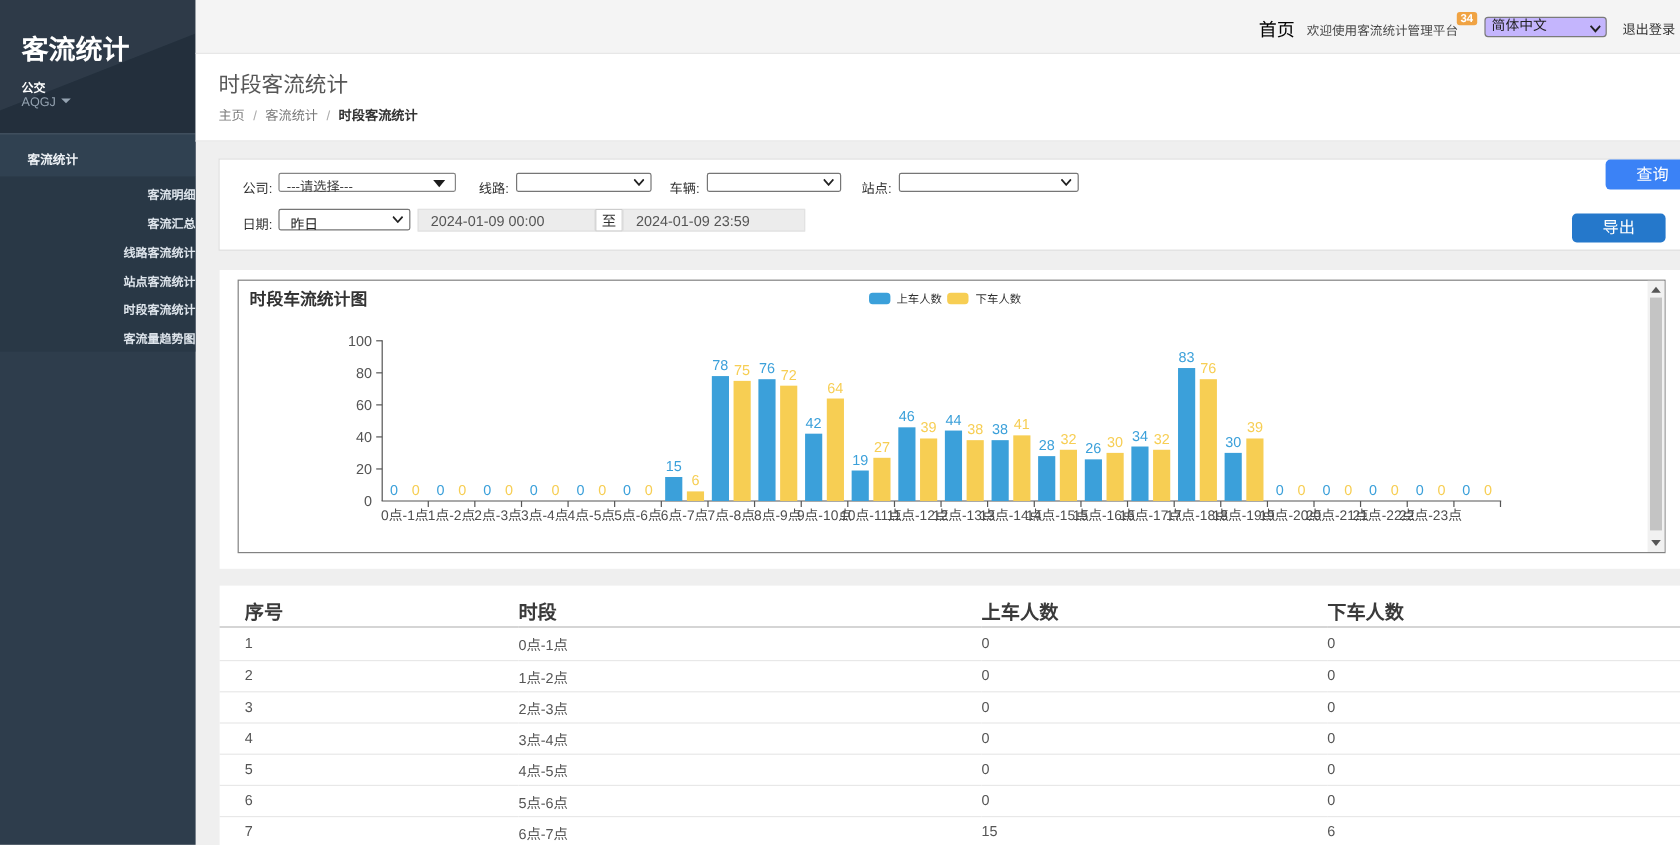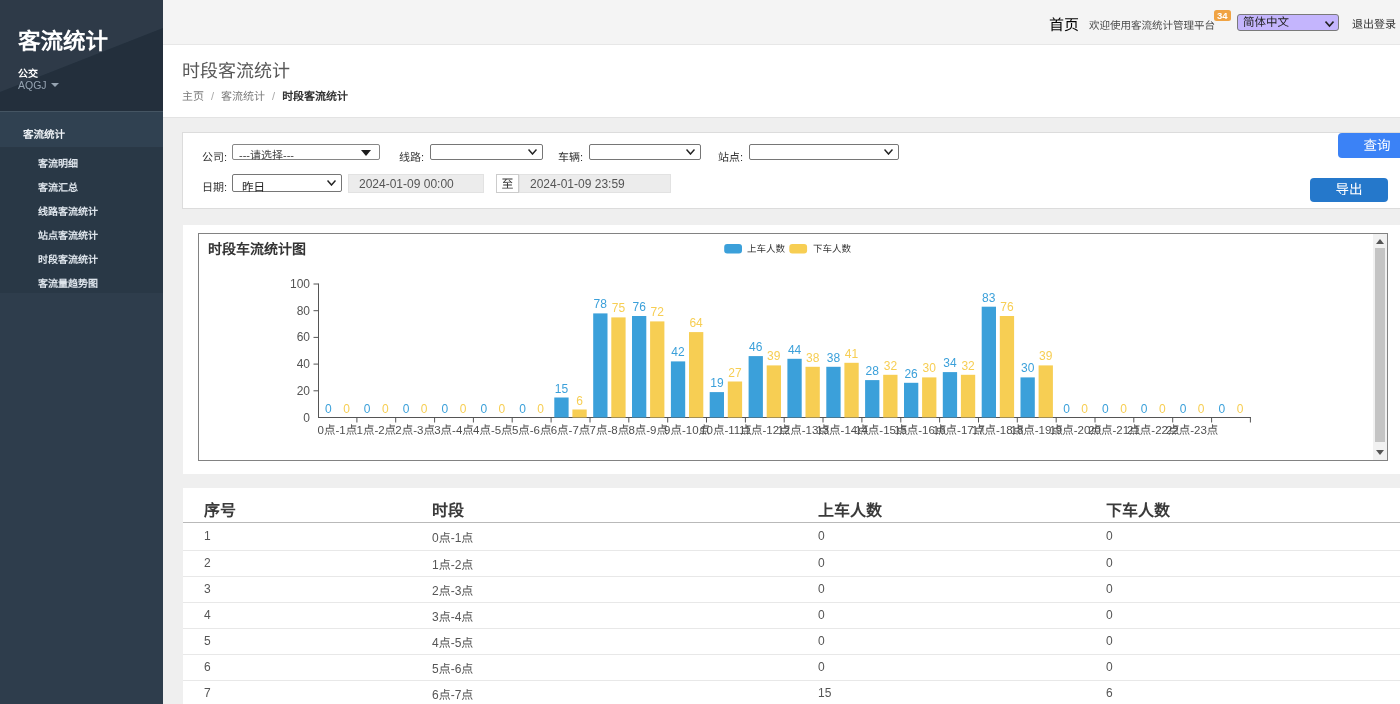--- a/index.html
+++ b/index.html
@@ -7,21 +7,21 @@
 
 #sidebar{position:absolute;left:0;top:0;width:163px;height:704px;background:#2e3d4c;overflow:hidden;}
 #sidebar .facets{position:absolute;left:0;top:0;}
 #sb-title{position:absolute;left:18px;top:23px;font-size:22.5px;font-weight:bold;color:#fff;letter-spacing:0;}
 #sb-sub1{position:absolute;left:18px;top:65px;font-size:10px;font-weight:bold;color:#fff;}
 #sb-sub2{position:absolute;left:18px;top:79px;font-size:10.5px;color:#95a3b1;}
 #sb-sub2 .caret{display:inline-block;width:0;height:0;border-left:4px solid transparent;border-right:4px solid transparent;border-top:4px solid #95a3b1;margin-left:4px;vertical-align:2px;}
 .sb-head{position:absolute;left:0;width:163px;font-size:10.5px;font-weight:bold;color:#edf1f5;line-height:36px;padding-left:23px;}
 #mh1{top:111px;height:37px;line-height:44px;background:#304151;border-top:1px solid rgba(255,255,255,0.10);border-bottom:1px solid rgba(0,0,0,0.12);}
 #submenu{position:absolute;left:0;top:148px;width:163px;height:145px;background:#293846;padding-top:4px;}
-#submenu div{height:24px;line-height:24px;padding-left:38px;font-size:10px;font-weight:bold;color:#dde4eb;}
+#submenu div{height:24px;line-height:24px;font-size:10px;font-weight:bold;color:#dde4eb;text-align:right;}
 #mh2{top:293px;height:35px;line-height:37px;border-bottom:1px solid rgba(255,255,255,0.04);}
 #mh3{top:328px;height:36px;line-height:40px;border-bottom:1px solid rgba(255,255,255,0.04);}
 
 #topbar{position:absolute;left:163px;top:0;width:1237px;height:45px;background:#f4f4f4;border-bottom:1px solid #e7e7e7;}
 #tb-home{position:absolute;left:886px;top:13px;font-size:15px;color:#000000;white-space:nowrap;}
 #tb-welcome{position:absolute;left:926px;top:16.5px;font-size:10.5px;color:#4a4a4a;white-space:nowrap;}
 #tb-badge{position:absolute;left:1051px;top:9.5px;background:#f0a343;color:#fff;font-size:9.5px;font-weight:bold;line-height:11.5px;padding:0 3px;border-radius:2.5px;}
 #tb-lang{position:absolute;left:1074px;top:14px;width:102px;height:16.5px;background:#c4b5fd;border:1px solid #7a7a7a;border-radius:3px;font-size:11.5px;color:#222;line-height:15px;padding-left:5px;}
 #tb-lang svg{position:absolute;right:4px;top:5px;}
 #tb-exit{position:absolute;left:1189px;top:15px;font-size:11px;color:#333;white-space:nowrap;}
@@ -38,21 +38,21 @@
 .fsel .chev{position:absolute;right:5px;top:50%;margin-top:-2.5px;}
 #sel-comp{left:49px;top:11px;width:148px;height:16px;border-color:#868686;}
 #sel-comp span{position:absolute;left:6px;top:1px;font-size:11px;color:#444;}
 #sel-comp .tri{position:absolute;right:8px;top:5px;width:0;height:0;border-left:5px solid transparent;border-right:5px solid transparent;border-top:6px solid #1c1c1c;}
 #sel-line{left:246.5px;top:11px;width:113px;height:15.5px;}
 #sel-veh{left:406px;top:11px;width:112px;height:15.5px;}
 #sel-stop{left:566px;top:11px;width:150px;height:15.5px;}
 #sel-date{left:49px;top:40.5px;width:110px;height:18.5px;}
 #sel-date span{position:absolute;left:9px;top:3px;font-size:11.5px;color:#222;}
 .dinput{position:absolute;top:40.5px;height:19.5px;background:#ececec;border:1px solid #e2e2e2;font-size:12px;color:#555;line-height:18px;padding-left:10px;}
-#din1{left:165px;width:136px;}
+#din1{left:165px;width:148px;}
 #zhi{position:absolute;left:313px;top:40.5px;width:23px;height:19.5px;background:#fff;border:1px solid #ccc;font-size:12px;color:#333;text-align:center;line-height:18px;}
 #din2{left:336px;width:152px;}
 .btn{position:absolute;left:1127px;width:78px;height:25px;border-radius:4px;color:#fff;font-size:13.5px;text-align:center;line-height:25px;}
 #btn-q{top:0;background:#3b82f6;margin-left:28px;}
 #btn-e{top:44.5px;background:#2578cb;height:24px;line-height:24px;}
 
 #chartpanel{position:absolute;left:183px;top:225px;width:1224px;height:249px;background:#fff;}
 #chartbox{position:absolute;left:14.5px;top:7.5px;width:1190px;height:228px;border:1px solid #828282;}
 #chart-title{position:absolute;left:25px;top:13px;font-size:14px;font-weight:bold;color:#333;}
 

